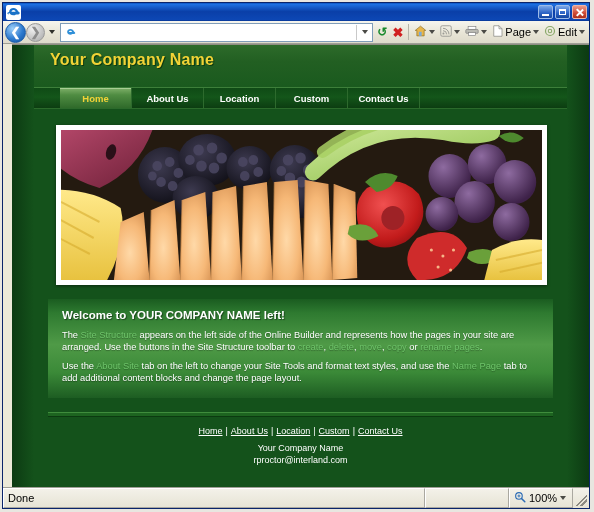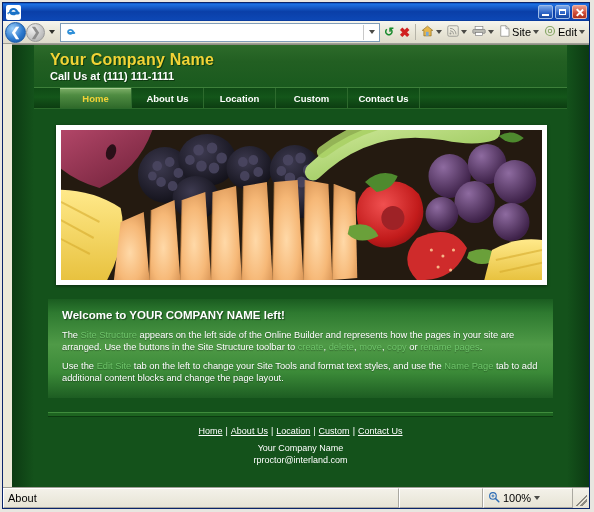--- a/index.html
+++ b/index.html
@@ -323,21 +323,21 @@
   .sb-cell {
     border: 1px solid #ffffff;
     border-right-color: #aaa8a0;
     border-bottom-color: #aaa8a0;
     display: flex; align-items: center;
     padding: 0 4px;
     box-sizing: border-box;
   }
   .sb-status { flex: 1 1 auto; min-width: 0; }
   .sb-mid { width: 84px; }
-  .sb-zoom { width: 90px; gap: 3px; }
+  .sb-zoom { width: 64px; gap: 3px; }
   .zoom-ico { color:#2a6bb5; font-size:11px; line-height:1; }
   .sb-grip {
     width: 16px;
     display: flex; align-items: flex-end; justify-content: flex-end;
     padding: 0 2px 2px 0;
     box-sizing: border-box;
   }
   .grip-lines {
     width: 11px; height: 11px;
     background:
@@ -434,42 +434,41 @@
         </span>
         <span class="mini-caret"></span>
       </span>
       <span class="tb-btn">
         <span class="icon-page">
           <svg width="11" height="12" viewBox="0 0 14 16" aria-hidden="true">
             <path d="M2 1h7l4 4v10H2z" fill="#fff" stroke="#8a8a84" stroke-width="1"></path>
             <path d="M9 1v4h4" fill="none" stroke="#8a8a84" stroke-width="1"></path>
           </svg>
         </span>
-        <span>Site</span>
+        <span>Page</span>
         <span class="mini-caret"></span>
       </span>
       <span class="tb-btn">
         <span class="icon-tools">
           <svg width="12" height="12" viewBox="0 0 16 16" aria-hidden="true">
             <circle cx="8" cy="8" r="6" fill="none" stroke="#8aa86a" stroke-width="1.6"></circle>
             <circle cx="8" cy="8" r="2.3" fill="none" stroke="#8aa86a" stroke-width="1.4"></circle>
           </svg>
         </span>
         <span>Edit</span>
         <span class="mini-caret"></span>
       </span>
     </div>
 
     <div class="viewport">
       <div class="page">
         <div class="site">
 
           <div class="site-header">
             <div class="company-name">Your Company Name</div>
-            <div class="company-phone">Call Us at (111) 111-1111</div>
           </div>
 
           <div class="nav-wrap">
             <div class="nav-item active">Home</div>
             <div class="nav-item">About Us</div>
             <div class="nav-item">Location</div>
             <div class="nav-item">Custom</div>
             <div class="nav-item">Contact Us</div>
             <div class="nav-item nav-filler"></div>
           </div>
@@ -610,42 +609,42 @@
 
           <div class="content-block">
             <div class="welcome-head">Welcome to YOUR COMPANY NAME left!</div>
 
 
             <div class="body-p">
               <span>The </span><span class="lnk">Site Structure</span><span> appears on the left side of the Online Builder and represents how the pages in your site are arranged.  Use the buttons in the Site Structure toolbar to </span><span class="lnk">create</span><span>, </span><span class="lnk">delete</span><span>, </span><span class="lnk">move</span><span>, </span><span class="lnk">copy</span><span> or </span><span class="lnk">rename pages</span><span>.</span>
             </div>
 
             <div class="body-p">
-              <span>Use the </span><span class="lnk">Edit Site</span><span> tab on the left to change your Site Tools and format text styles, and use the </span><span class="lnk">Name Page</span><span> tab to add additional content blocks and change the page layout.</span>
+              <span>Use the </span><span class="lnk">About Site</span><span> tab on the left to change your Site Tools and format text styles, and use the </span><span class="lnk">Name Page</span><span> tab to add additional content blocks and change the page layout.</span>
             </div>
           </div>
 
           <div class="footer-zone">
             <div class="footer-rule"></div>
             <div class="footer-links">
               <a href="#">Home</a><span class="footer-sep">|</span><a href="#">About Us</a><span class="footer-sep">|</span><a href="#">Location</a><span class="footer-sep">|</span><a href="#">Custom</a><span class="footer-sep">|</span><a href="#">Contact Us</a>
             </div>
             <div class="footer-address">
               <div>Your Company Name</div>
               <div>rproctor@interland.com</div>
 
             </div>
           </div>
 
         </div>
       </div>
     </div>
 
     <div class="statusbar">
-      <div class="sb-cell sb-status">About</div>
+      <div class="sb-cell sb-status">Done</div>
       <div class="sb-cell sb-mid"></div>
       <div class="sb-cell sb-zoom">
         <span class="zoom-ico">
           <svg width="12" height="12" viewBox="0 0 16 16" aria-hidden="true">
             <circle cx="6.6" cy="6.6" r="4.4" fill="none" stroke="#2a6bb5" stroke-width="1.5"></circle>
             <path d="M10 10 L14.4 14.4" stroke="#2a6bb5" stroke-width="2" stroke-linecap="round"></path>
             <path d="M4.6 6.6h4M6.6 4.6v4" stroke="#2a6bb5" stroke-width="1.2"></path>
           </svg>
         </span>
         <span>100%</span>

